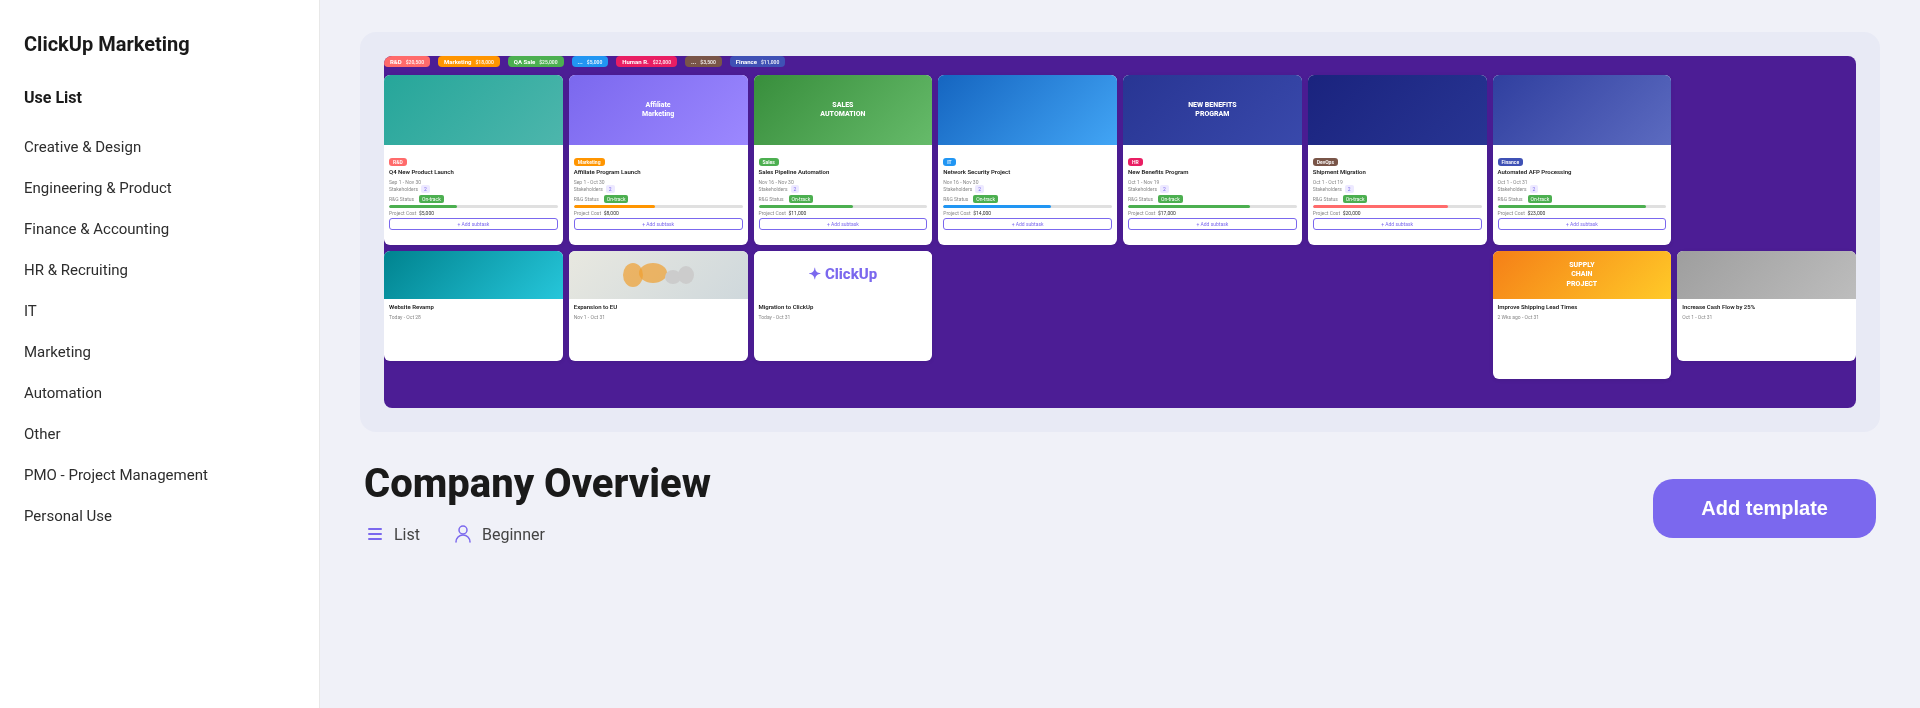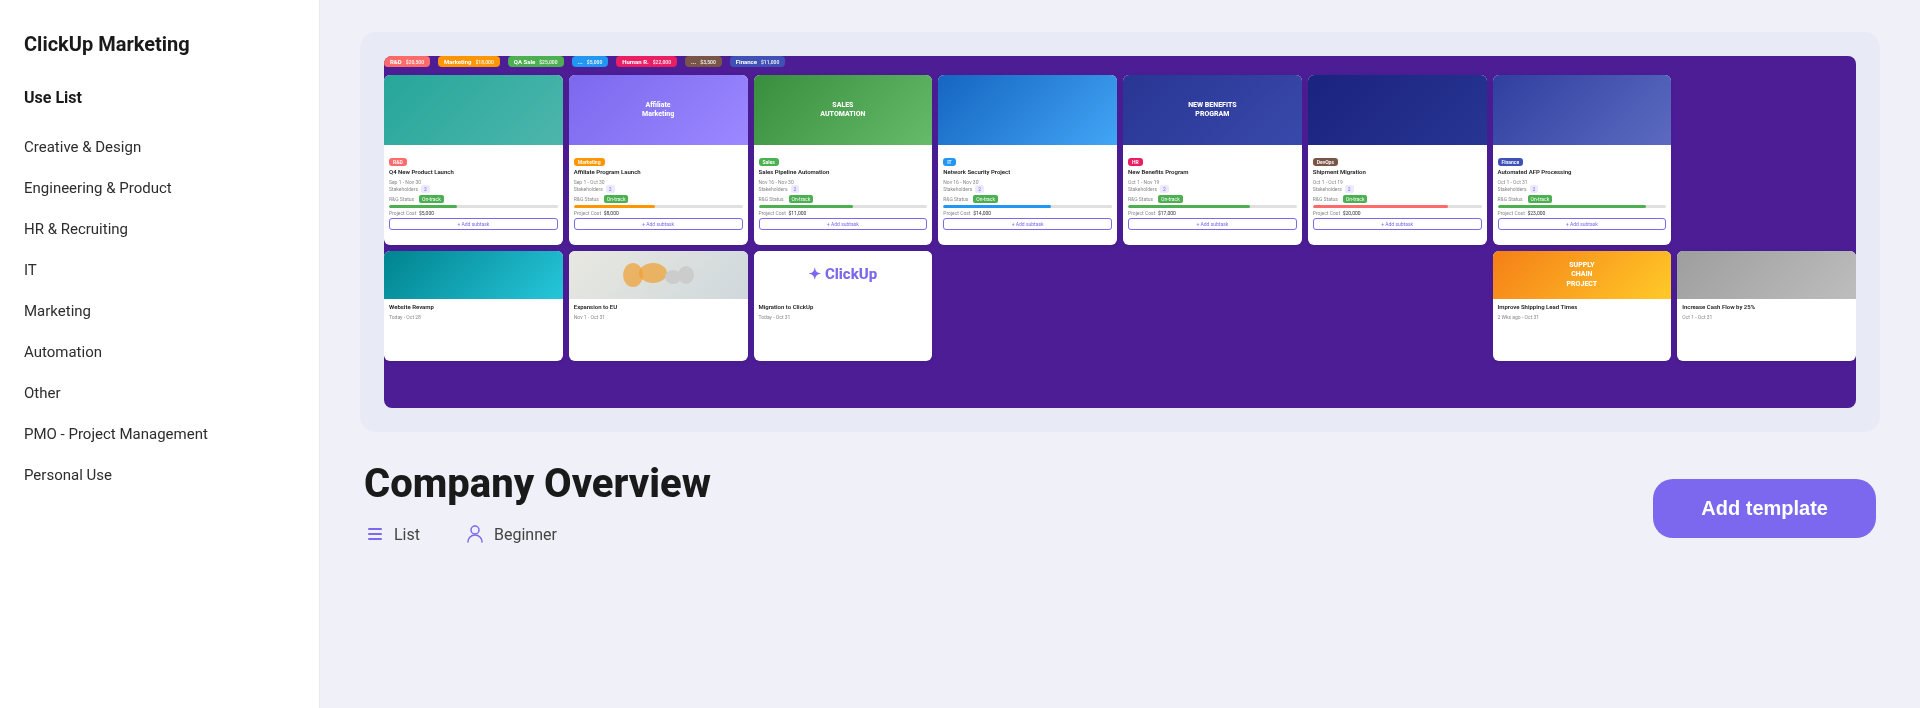--- a/index.html
+++ b/index.html
@@ -198,21 +198,21 @@
     #template-title {
       font-size: 40px;
       font-weight: 800;
       color: #1a1a1a;
       margin-bottom: 16px;
     }
 
     #template-meta {
       display: flex;
       align-items: center;
-      gap: 44px;
+      gap: 32px;
     }
 
     .meta-item {
       display: flex;
       align-items: center;
       gap: 8px;
       font-size: 16px;
       color: #444;
     }
 
@@ -261,20 +261,21 @@
 </head>
 <body>
 
 <div id="sidebar">
   <div id="sidebar-title">ClickUp Marketing</div>
   <div id="use-cases-label">Use List</div>
   <nav>
 
   <div class="sidebar-nav-item">Creative &amp; Design</div>
       <div class="sidebar-nav-item">Engineering &amp; Product</div>
+      <div class="sidebar-nav-item">Finance &amp; Accounting</div>
       <div class="sidebar-nav-item">HR &amp; Recruiting</div>
       <div class="sidebar-nav-item">IT</div>
       <div class="sidebar-nav-item">Marketing</div>
       <div class="sidebar-nav-item">Automation</div>
       <div class="sidebar-nav-item">Other</div>
       <div class="sidebar-nav-item">PMO - Project Management</div>
       <div class="sidebar-nav-item">Personal Use</div>
     </nav>
 </div>
 
@@ -488,21 +489,21 @@
               <span style="color:#7b68ee;font-size:15px;font-weight:800;text-align:center;padding:4px;display:block;line-height:1.3;">✦ ClickUp</span>
             </div>
             <div class="mini-card-body">
               <div class="mini-card-title">Migration to ClickUp</div>
               <div class="mini-card-date">Today - Oct 31</div>
             </div>
           </div>
           <div></div>
           <div></div>
           <div></div>
-          <div class="mini-card" style="height: 110px;">
+          <div class="mini-card" style="height: 128px;">
             <div style="background: linear-gradient(135deg, rgb(245, 127, 23), rgb(255, 202, 40)); height: 48px; width: 100%; flex-shrink: 0; display: flex; align-items: center; justify-content: center;">
               <span style="color:white;font-size:7px;font-weight:800;text-align:center;padding:4px;display:block;line-height:1.3;">SUPPLY<br>CHAIN<br>PROJECT</span>
             </div>
             <div class="mini-card-body">
               <div class="mini-card-title">Improve Shipping Lead Times</div>
               <div class="mini-card-date">2 Wks ago - Oct 31</div>
             </div>
           </div>
           <div class="mini-card" style="height: 110px;">
             <div style="background: linear-gradient(135deg, rgb(158, 158, 158), rgb(189, 189, 189)); height: 48px; width: 100%; flex-shrink: 0; display: flex; align-items: center; justify-content: center;"></div>

